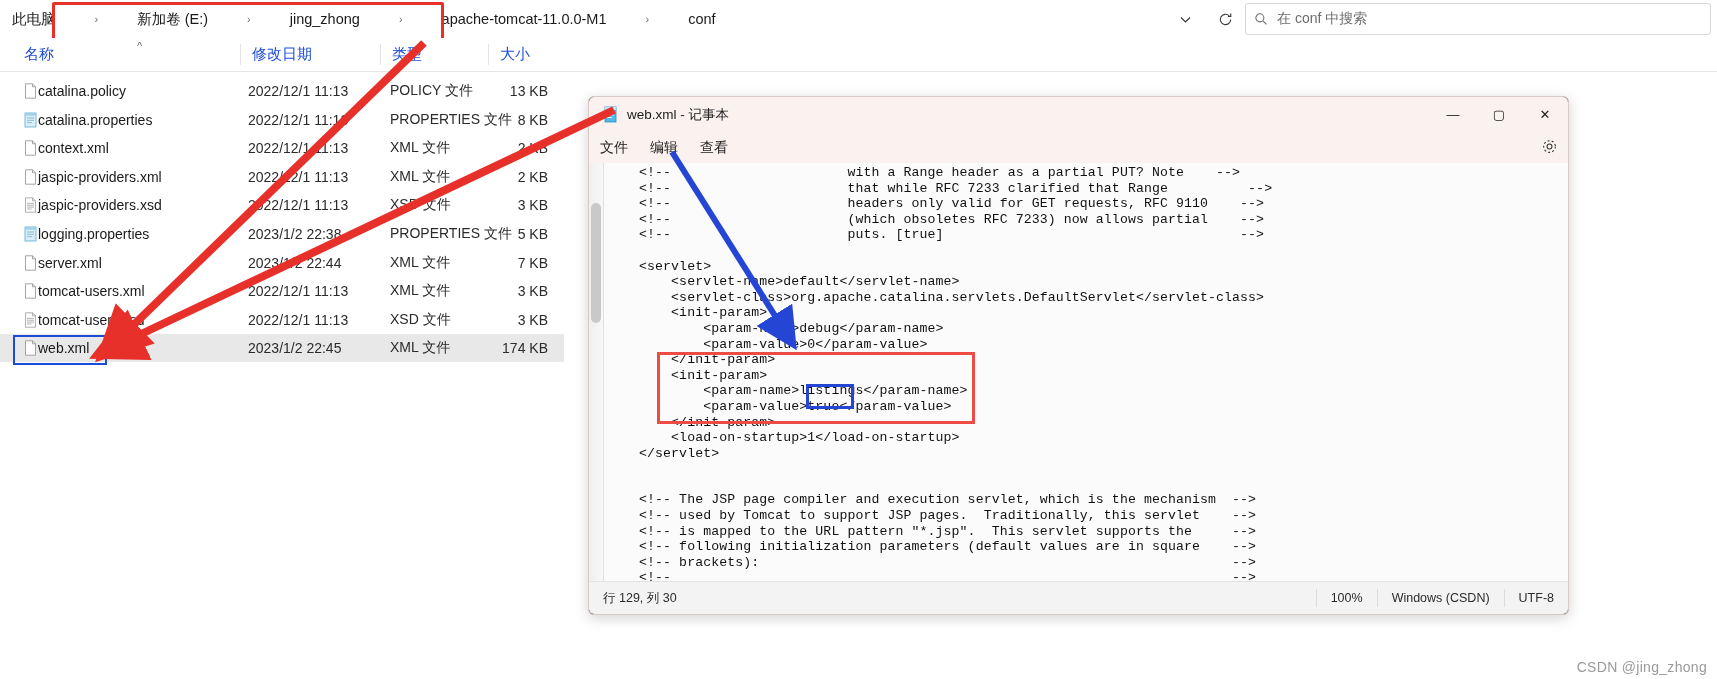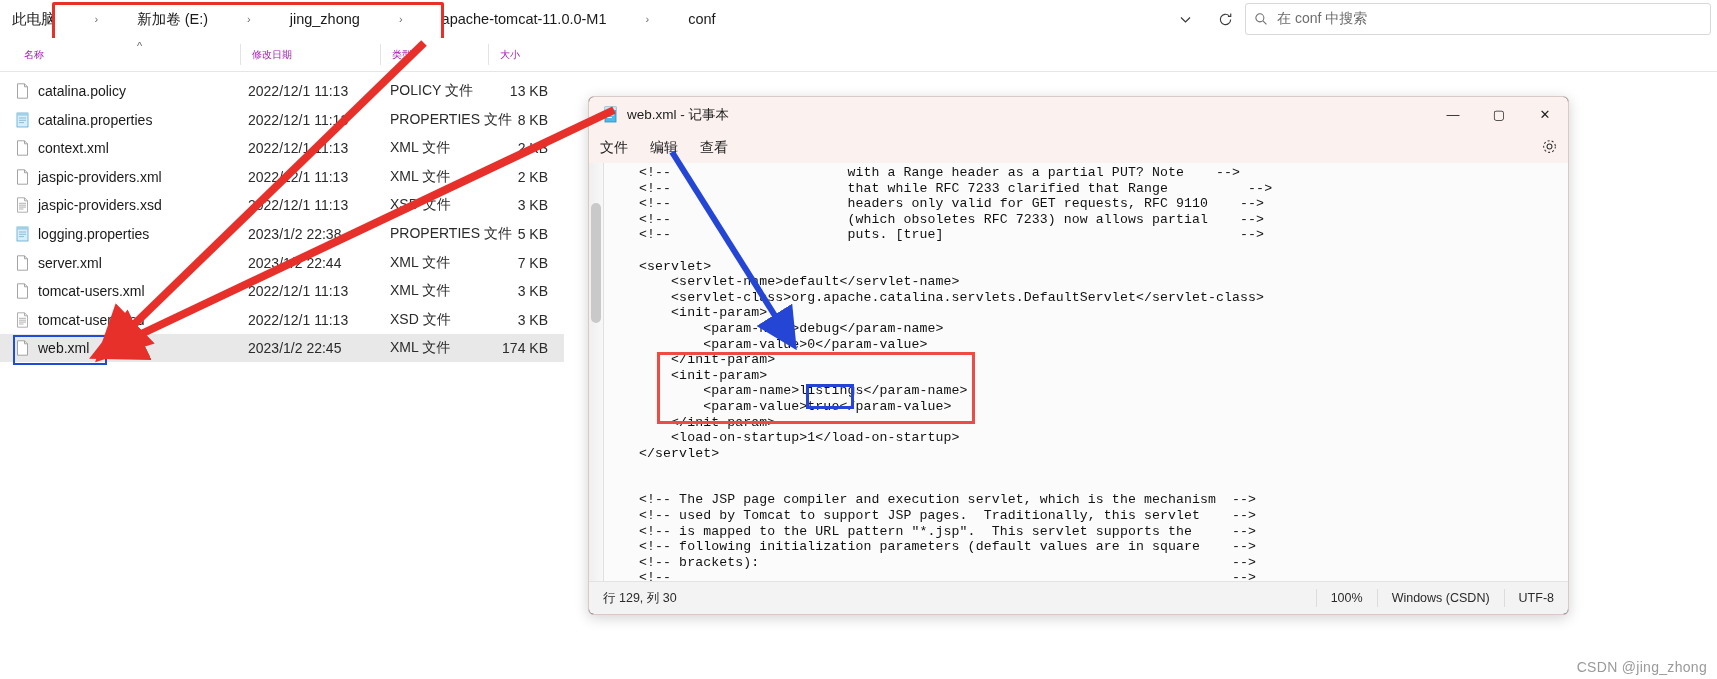--- a/index.html
+++ b/index.html
@@ -22,28 +22,28 @@
   #nav-right{position:absolute;right:0;top:0;height:38px;display:flex;align-items:center;}
   .navbtn{width:40px;height:38px;display:flex;align-items:center;justify-content:center;
           color:#444;}
   .searchbox{width:448px;height:30px;margin-right:6px;border:1px solid #d8d8d8;
              background:#fff;border-radius:3px;display:flex;align-items:center;padding:0 8px;}
   .searchbox .ph{font-size:14px;color:#6d6d6d;margin-left:9px;}
   
   #colhead{position:absolute;left:0;top:38px;width:1717px;height:33px;background:#fff;
            border-bottom:1px solid #e6e6e6;}
   .col{position:absolute;top:0;height:33px;display:flex;align-items:center;
-       font-size:10px;color:#a21caf;}
+       font-size:15px;color:#1d4ed8;}
   .colsep{position:absolute;top:6px;height:21px;width:1px;background:#e3e3e3;}
   #sortmark{position:absolute;left:137px;top:40px;font-size:11px;color:#666;}
   
   .row{position:absolute;left:0;width:564px;height:28px;display:flex;align-items:center;
        font-size:14px;color:#1a1a1a;}
   .row.sel{background:#e8e8e8;}
-  .cell-name{position:absolute;left:16px;display:flex;align-items:center;gap:9px;}
+  .cell-name{position:absolute;left:24px;display:flex;align-items:center;gap:1px;}
   .cell-date{position:absolute;left:248px;color:#2b2b2b;}
   .cell-type{position:absolute;left:390px;color:#2b2b2b;}
   .cell-size{position:absolute;left:470px;width:78px;text-align:right;color:#2b2b2b;}
   .ficon{width:13px;height:16px;display:block;}
   #selbox{position:absolute;left:13px;width:90px;height:26px;border:2px solid #1e4bd8;
           pointer-events:none;}
   
   #notepad{position:absolute;left:588px;top:96px;width:979px;height:517px;
            background:#000000;border:1px solid #d9c9c7;border-radius:6px;
            box-shadow:0 3px 14px rgba(0,0,0,.18);overflow:hidden;}

